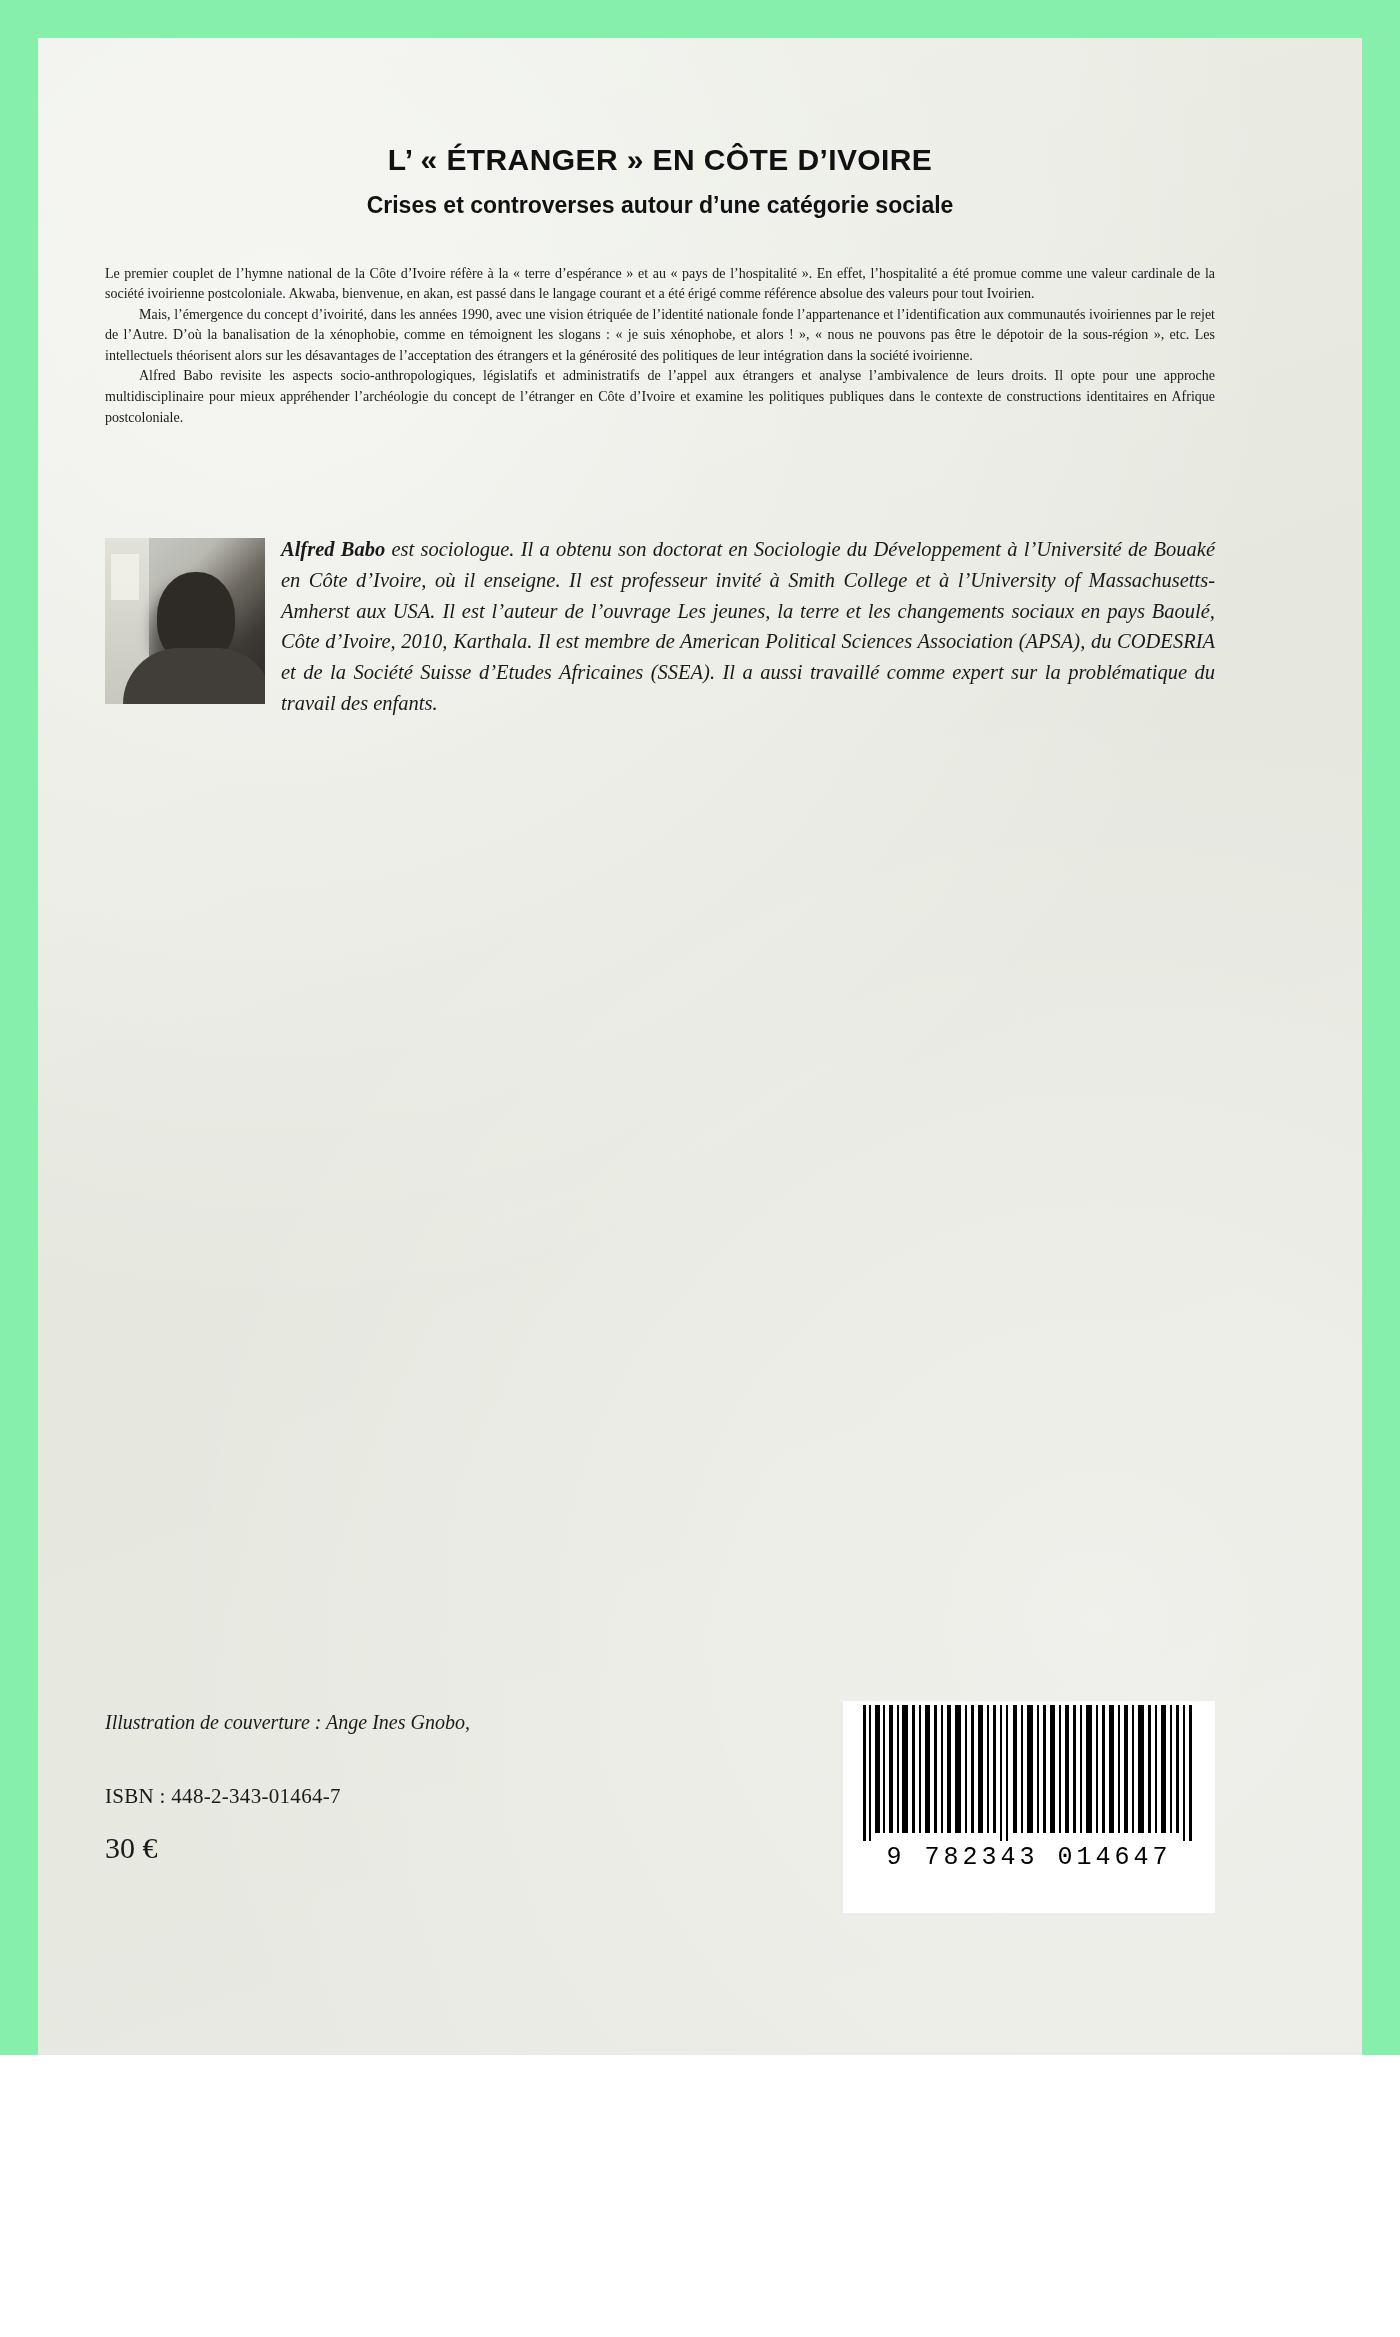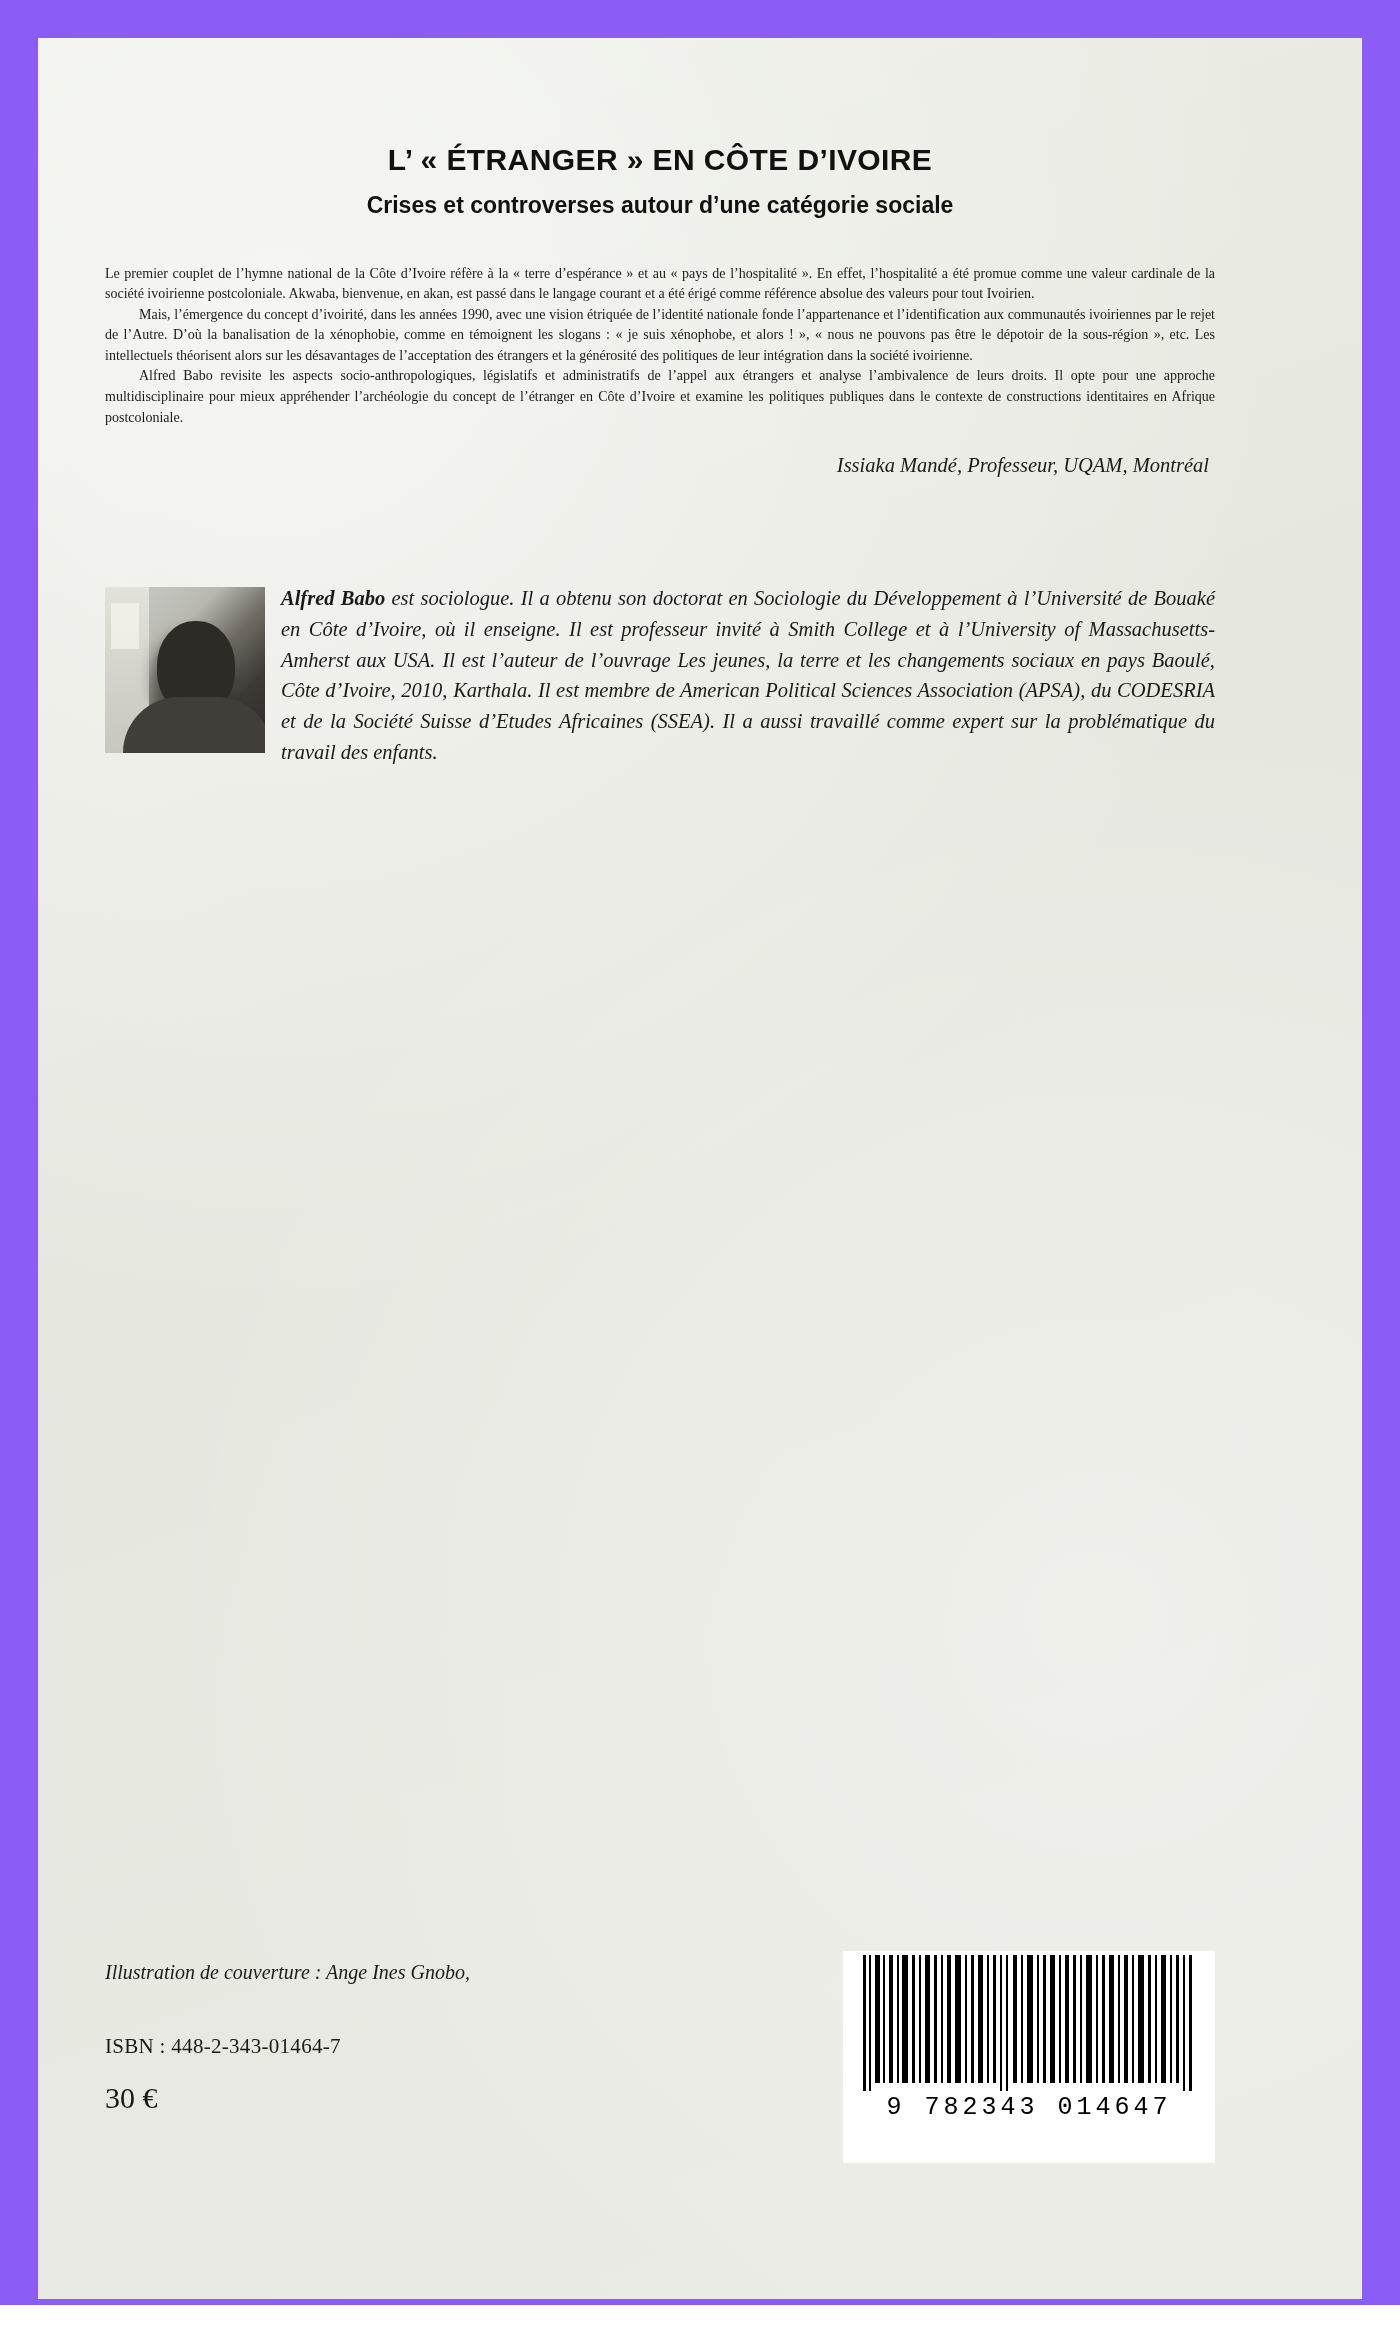--- a/index.html
+++ b/index.html
@@ -10,22 +10,22 @@
   body {
     width: 1400px;
     height: 2337px;
     font-family: "Liberation Serif", serif;
     -webkit-font-smoothing: antialiased;
   }
 
   .book-back-cover {
     position: relative;
     width: 1400px;
-    height: 2305px;
-    background: #8b5cf6;
+    height: 2055px;
+    background: #86efac;
     box-sizing: border-box;
     overflow: hidden;
   }
 
   
   .paper {
     position: absolute;
     left: 38px;
     top: 38px;
     width: 1324px;
@@ -227,21 +227,20 @@
       <h1 class="main-title">L’ « ÉTRANGER » EN CÔTE D’IVOIRE</h1>
       <h2 class="subtitle">Crises et controverses autour d’une catégorie sociale</h2>
     </div>
 
     <div class="blurb">
       <p class="first">Le premier couplet de l’hymne national de la Côte d’Ivoire réfère à la « terre d’espérance » et au « pays de l’hospitalité ». En effet, l’hospitalité a été promue comme une valeur cardinale de la société ivoirienne postcoloniale. Akwaba, bienvenue, en akan, est passé dans le langage courant et a été érigé comme référence absolue des valeurs pour tout Ivoirien.</p>
       <p>Mais, l’émergence du concept d’ivoirité, dans les années 1990, avec une vision étriquée de l’identité nationale fonde l’appartenance et l’identification aux communautés ivoiriennes par le rejet de l’Autre. D’où la banalisation de la xénophobie, comme en témoignent les slogans : « je suis xénophobe, et alors ! », « nous ne pouvons pas être le dépotoir de la sous-région », etc. Les intellectuels théorisent alors sur les désavantages de l’acceptation des étrangers et la générosité des politiques de leur intégration dans la société ivoirienne.</p>
       <p>Alfred Babo revisite les aspects socio-anthropologiques, législatifs et administratifs de l’appel aux étrangers et analyse l’ambivalence de leurs droits. Il opte pour une approche multidisciplinaire pour mieux appréhender l’archéologie du concept de l’étranger en Côte d’Ivoire et examine les politiques publiques dans le contexte de constructions identitaires en Afrique postcoloniale.</p>
     </div>
 
-    <div class="attribution">Issiaka Mandé, Professeur, UQAM, Montréal</div>
 
     <div class="bio">
       <div class="author-photo">
         <div class="wall"></div>
         <div class="window"></div>
         <div class="head"></div>
         <div class="shoulders"></div>
       </div>
       <span class="author-name">Alfred Babo</span><span> est sociologue. Il a obtenu son doctorat en Sociologie du Développement à l’Université de Bouaké en Côte d’Ivoire, où il enseigne. Il est professeur invité à Smith College et à l’University of Massachusetts-Amherst aux USA. Il est l’auteur de l’ouvrage Les jeunes, la terre et les changements sociaux en pays Baoulé, Côte d’Ivoire, 2010, Karthala. Il est membre de American Political Sciences Association (APSA), du CODESRIA et de la Société Suisse d’Etudes Africaines (SSEA). Il a aussi travaillé comme expert sur la problématique du travail des enfants.</span>
     </div>

